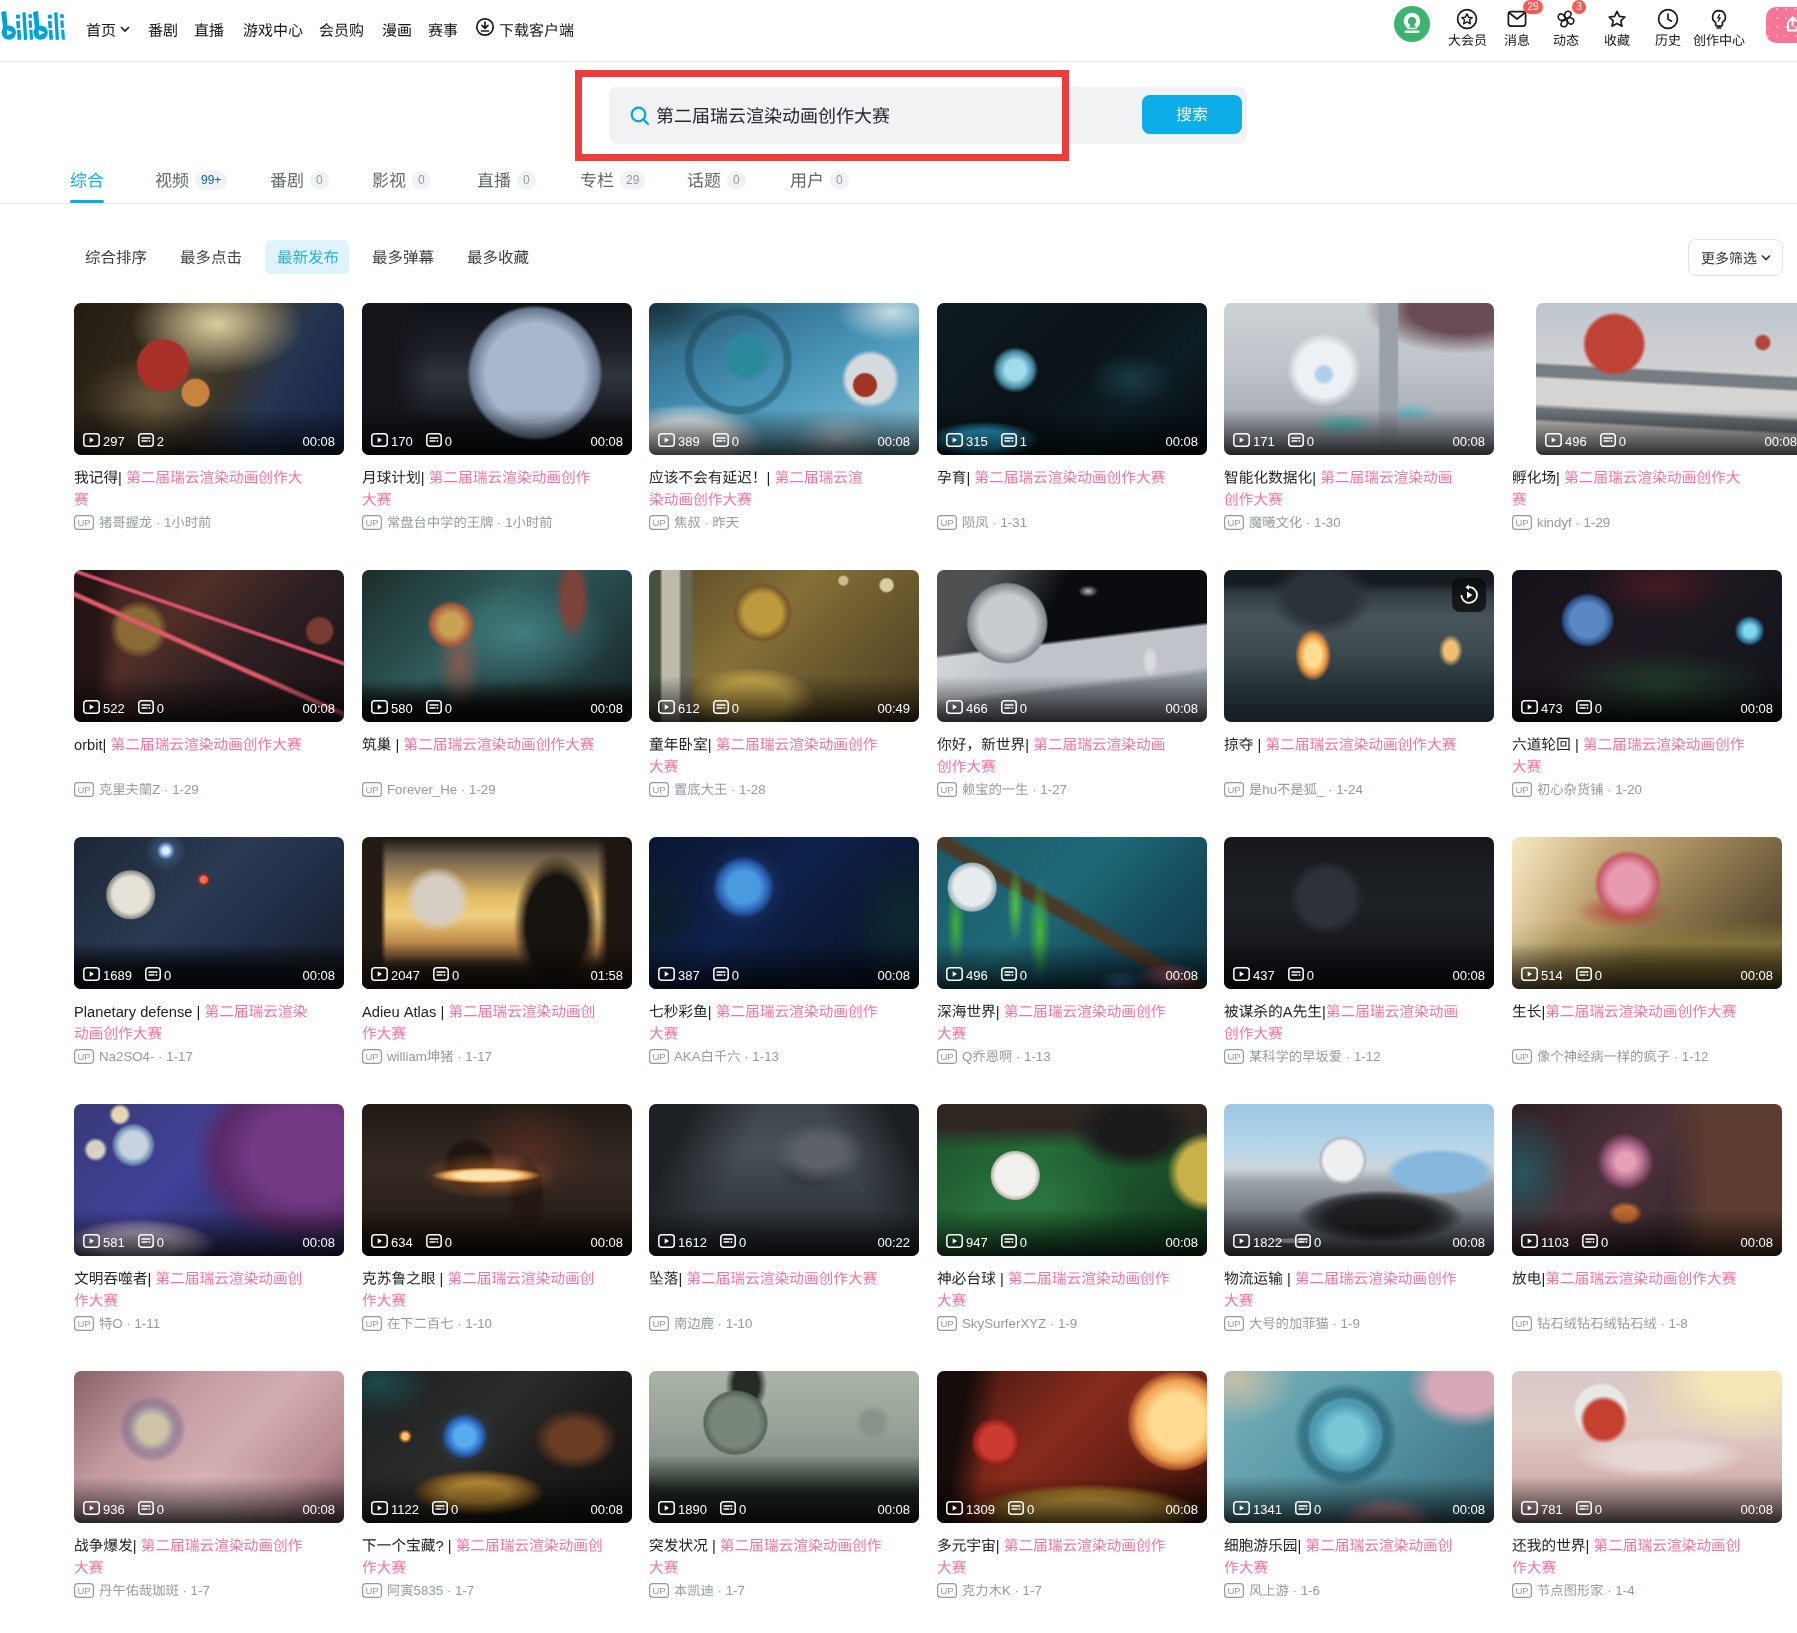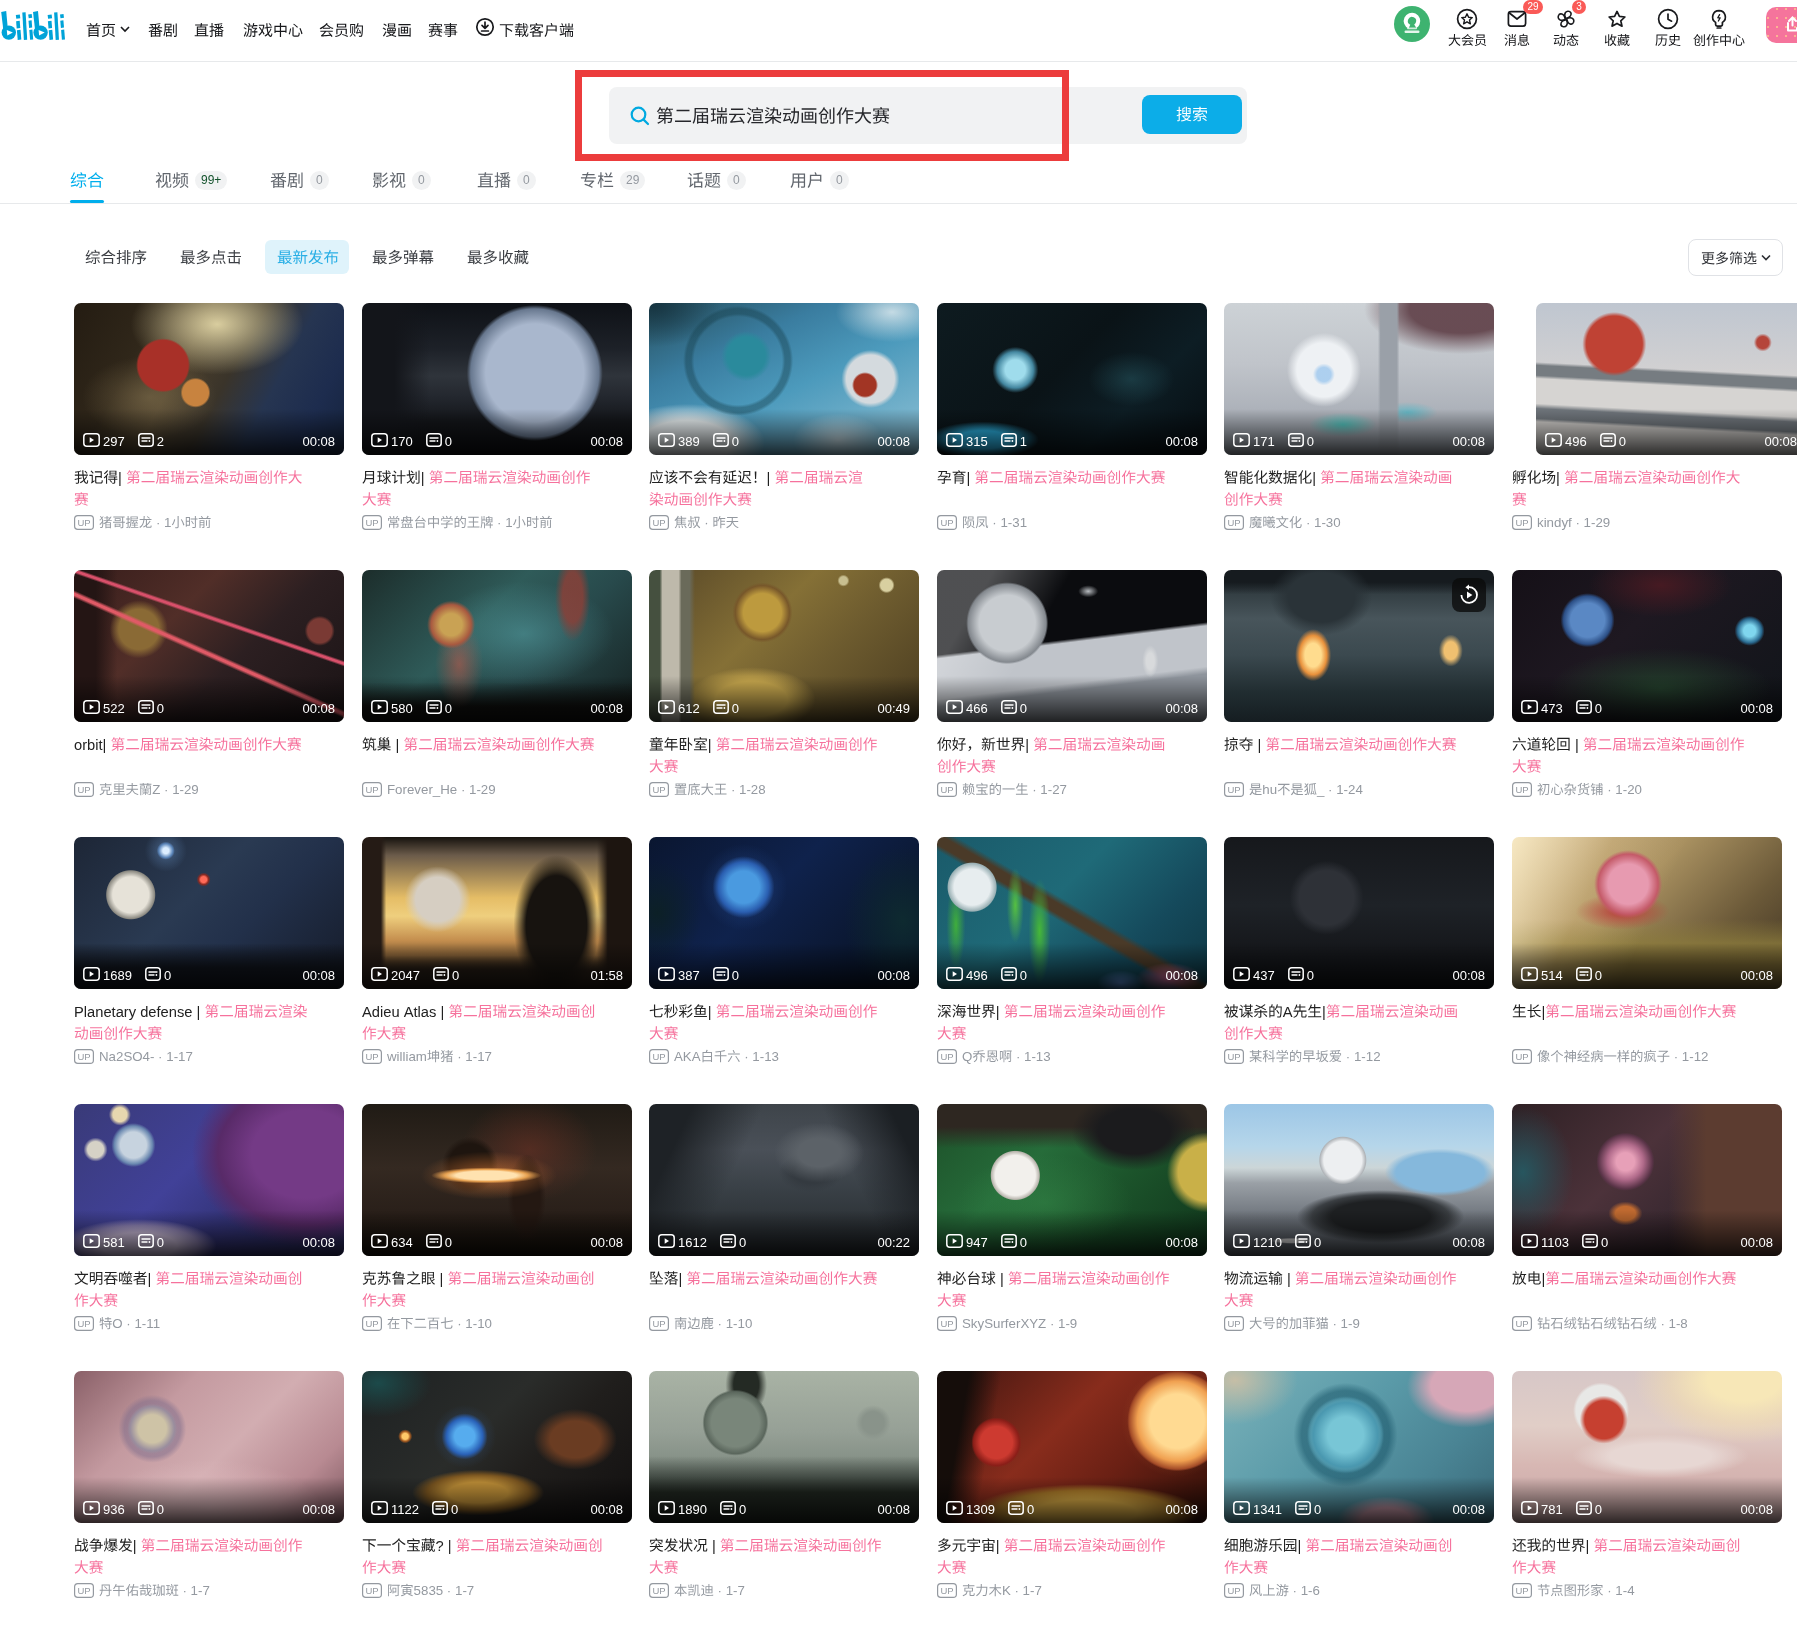--- a/index.html
+++ b/index.html
@@ -502,21 +502,21 @@
   </svg>
 <div style="position:absolute;left:70px;top:200px;width:34px;height:3px;border-radius:2px;background:#00aeec"></div>
 <svg style="position:absolute;left:155px;top:168px;overflow:visible" width="36" height="24">
     <g transform="translate(0 18.5) scale(0.017)">
       <g fill="#61666d">
         <use href="#u89c6" x="0"></use>
         <use href="#u9891" x="1000"></use>
       </g>
     </g>
   </svg>
-<div style="position:absolute;left:195px;top:171px;min-width:30px;height:19px;border-radius:10px;background:#f1f2f3;color:#14532d;font:12px/19px 'Liberation Sans',sans-serif;text-align:center;padding:0 6px;box-sizing:border-box">99+</div>
+<div style="position:absolute;left:195px;top:171px;min-width:30px;height:19px;border-radius:10px;background:#f1f2f3;color:#0369a1;font:12px/19px 'Liberation Sans',sans-serif;text-align:center;padding:0 6px;box-sizing:border-box">99+</div>
 <svg style="position:absolute;left:270px;top:168px;overflow:visible" width="36" height="24">
     <g transform="translate(0 18.5) scale(0.017)">
       <g fill="#61666d">
         <use href="#u756a" x="0"></use>
         <use href="#u5267" x="1000"></use>
       </g>
     </g>
   </svg>
 <div style="position:absolute;left:310px;top:171px;min-width:18px;height:19px;border-radius:10px;background:#f1f2f3;color:#9499a0;font:12px/19px 'Liberation Sans',sans-serif;text-align:center;padding:0 6px;box-sizing:border-box">0</div>
 <svg style="position:absolute;left:372px;top:168px;overflow:visible" width="36" height="24">
@@ -1982,21 +1982,21 @@
       </g>
     </g>
   </svg>
 <div class="th" style="left:1224px;top:1104px;background:radial-gradient(circle 23px at 44% 37%, #edeff1 0 19px, #b0b4b8 23px, rgba(176,180,184,0) 24px),radial-gradient(95px 30px at 58% 74%, #1e2022 0 52%, #3a3e42 72%, rgba(58,62,66,0) 88%),radial-gradient(65px 28px at 80% 45%, #85b8dc 0 68%, rgba(133,184,220,0) 85%),radial-gradient(20px 3px at 25% 90%, #e0e0e0 0 60%, rgba(224,224,224,0) 100%),linear-gradient(180deg, #9cc6e6 0%, #b6d6ea 28%, #ccd6d8 42%, #9aa0a6 52%, #6b7179 76%, #595f67 100%)">
 <div class="scrim"></div>
 <div class="stats">
       <svg class="si" width="17" height="14" viewBox="0 0 17 14">
         <rect x="0.8" y="0.8" width="15.4" height="12.4" rx="3" stroke="#fff" stroke-width="1.5" fill="none"></rect>
         <path d="M6.7 4.3 L11 7 L6.7 9.7 Z" fill="#fff"></path>
       </svg>
-      <span class="cnt">1210</span>
+      <span class="cnt">1822</span>
       <svg class="si" width="16" height="14" viewBox="0 0 16 14">
         <rect x="0.8" y="0.8" width="14.4" height="12.4" rx="3" stroke="#fff" stroke-width="1.5" fill="none"></rect>
         <path d="M4 5 h8 M4 8 h5" stroke="#fff" stroke-width="1.4" stroke-linecap="round"></path>
         <circle cx="11.4" cy="8" r="0.9" fill="#fff"></circle>
       </svg>
       <span class="cnt">0</span>
       <span class="dur">00:08</span>
     </div>
 </div>
 <svg style="position:absolute;left:1224px;top:1267px;overflow:visible" width="234" height="22">

